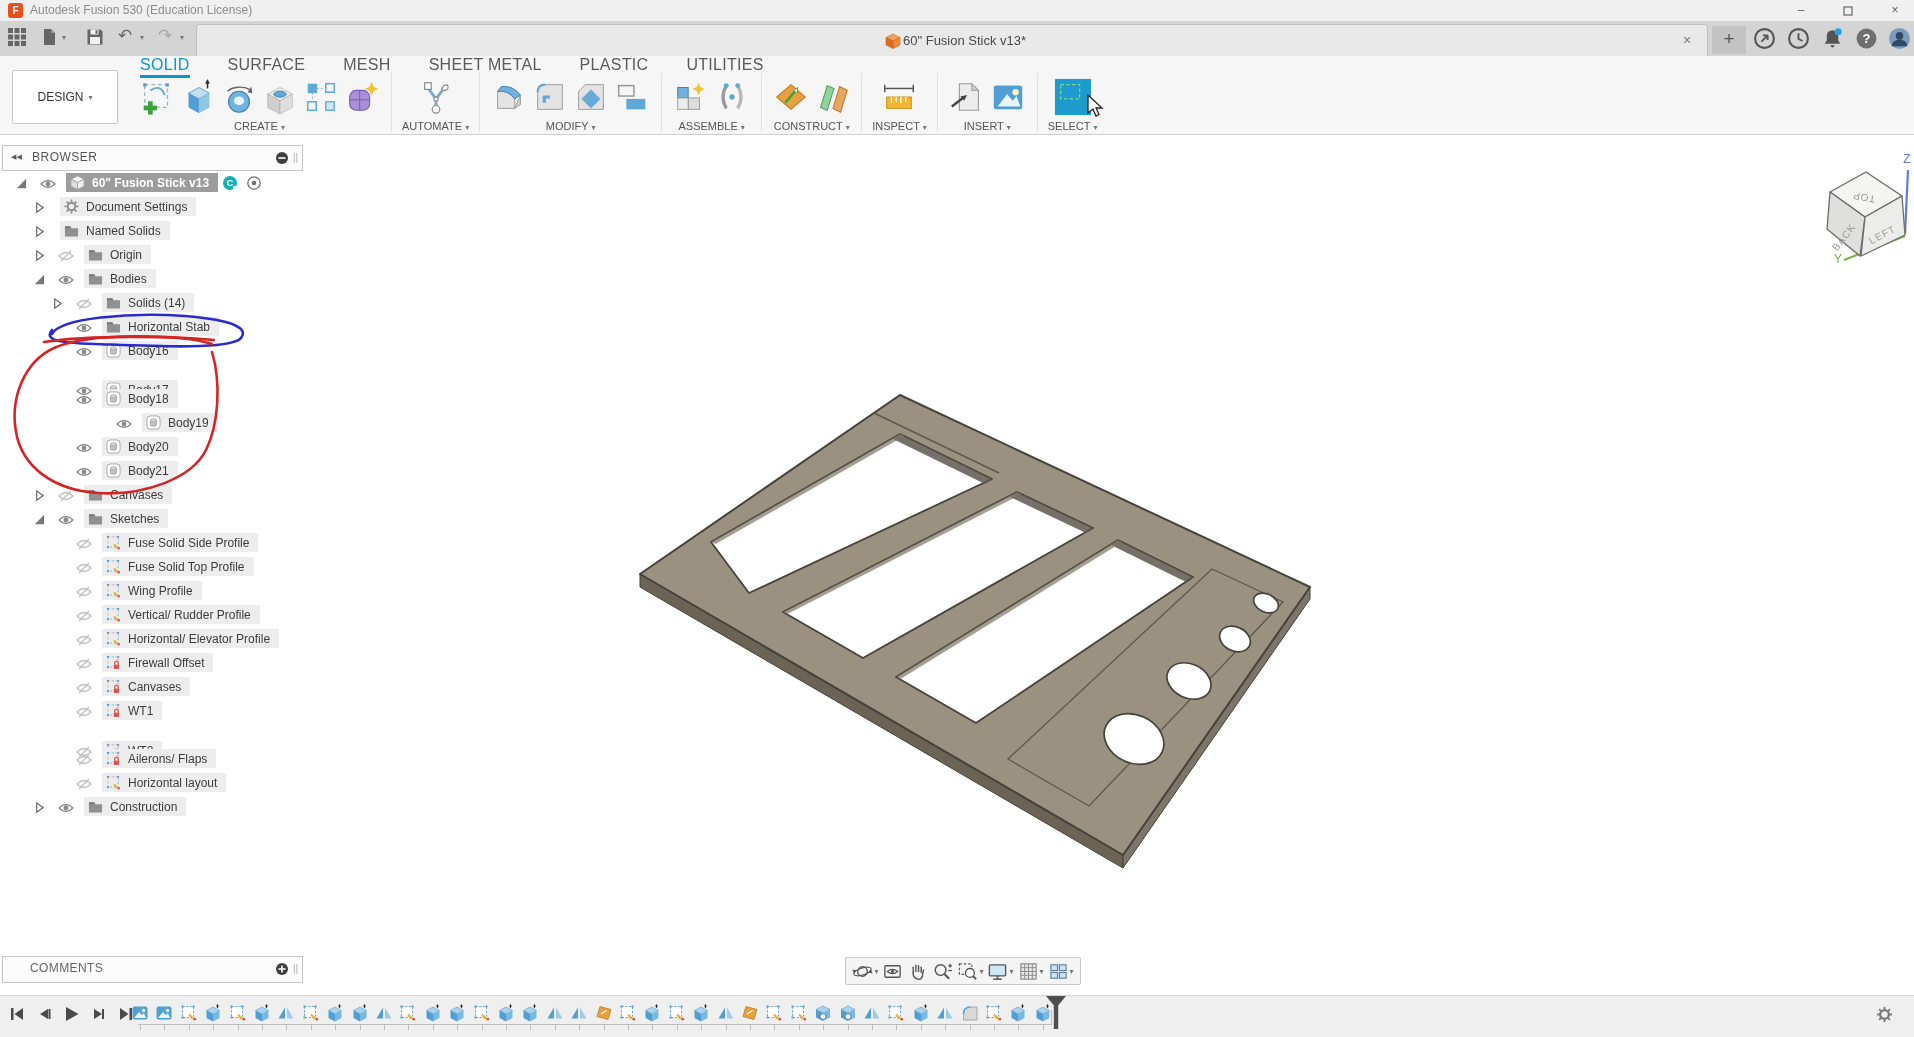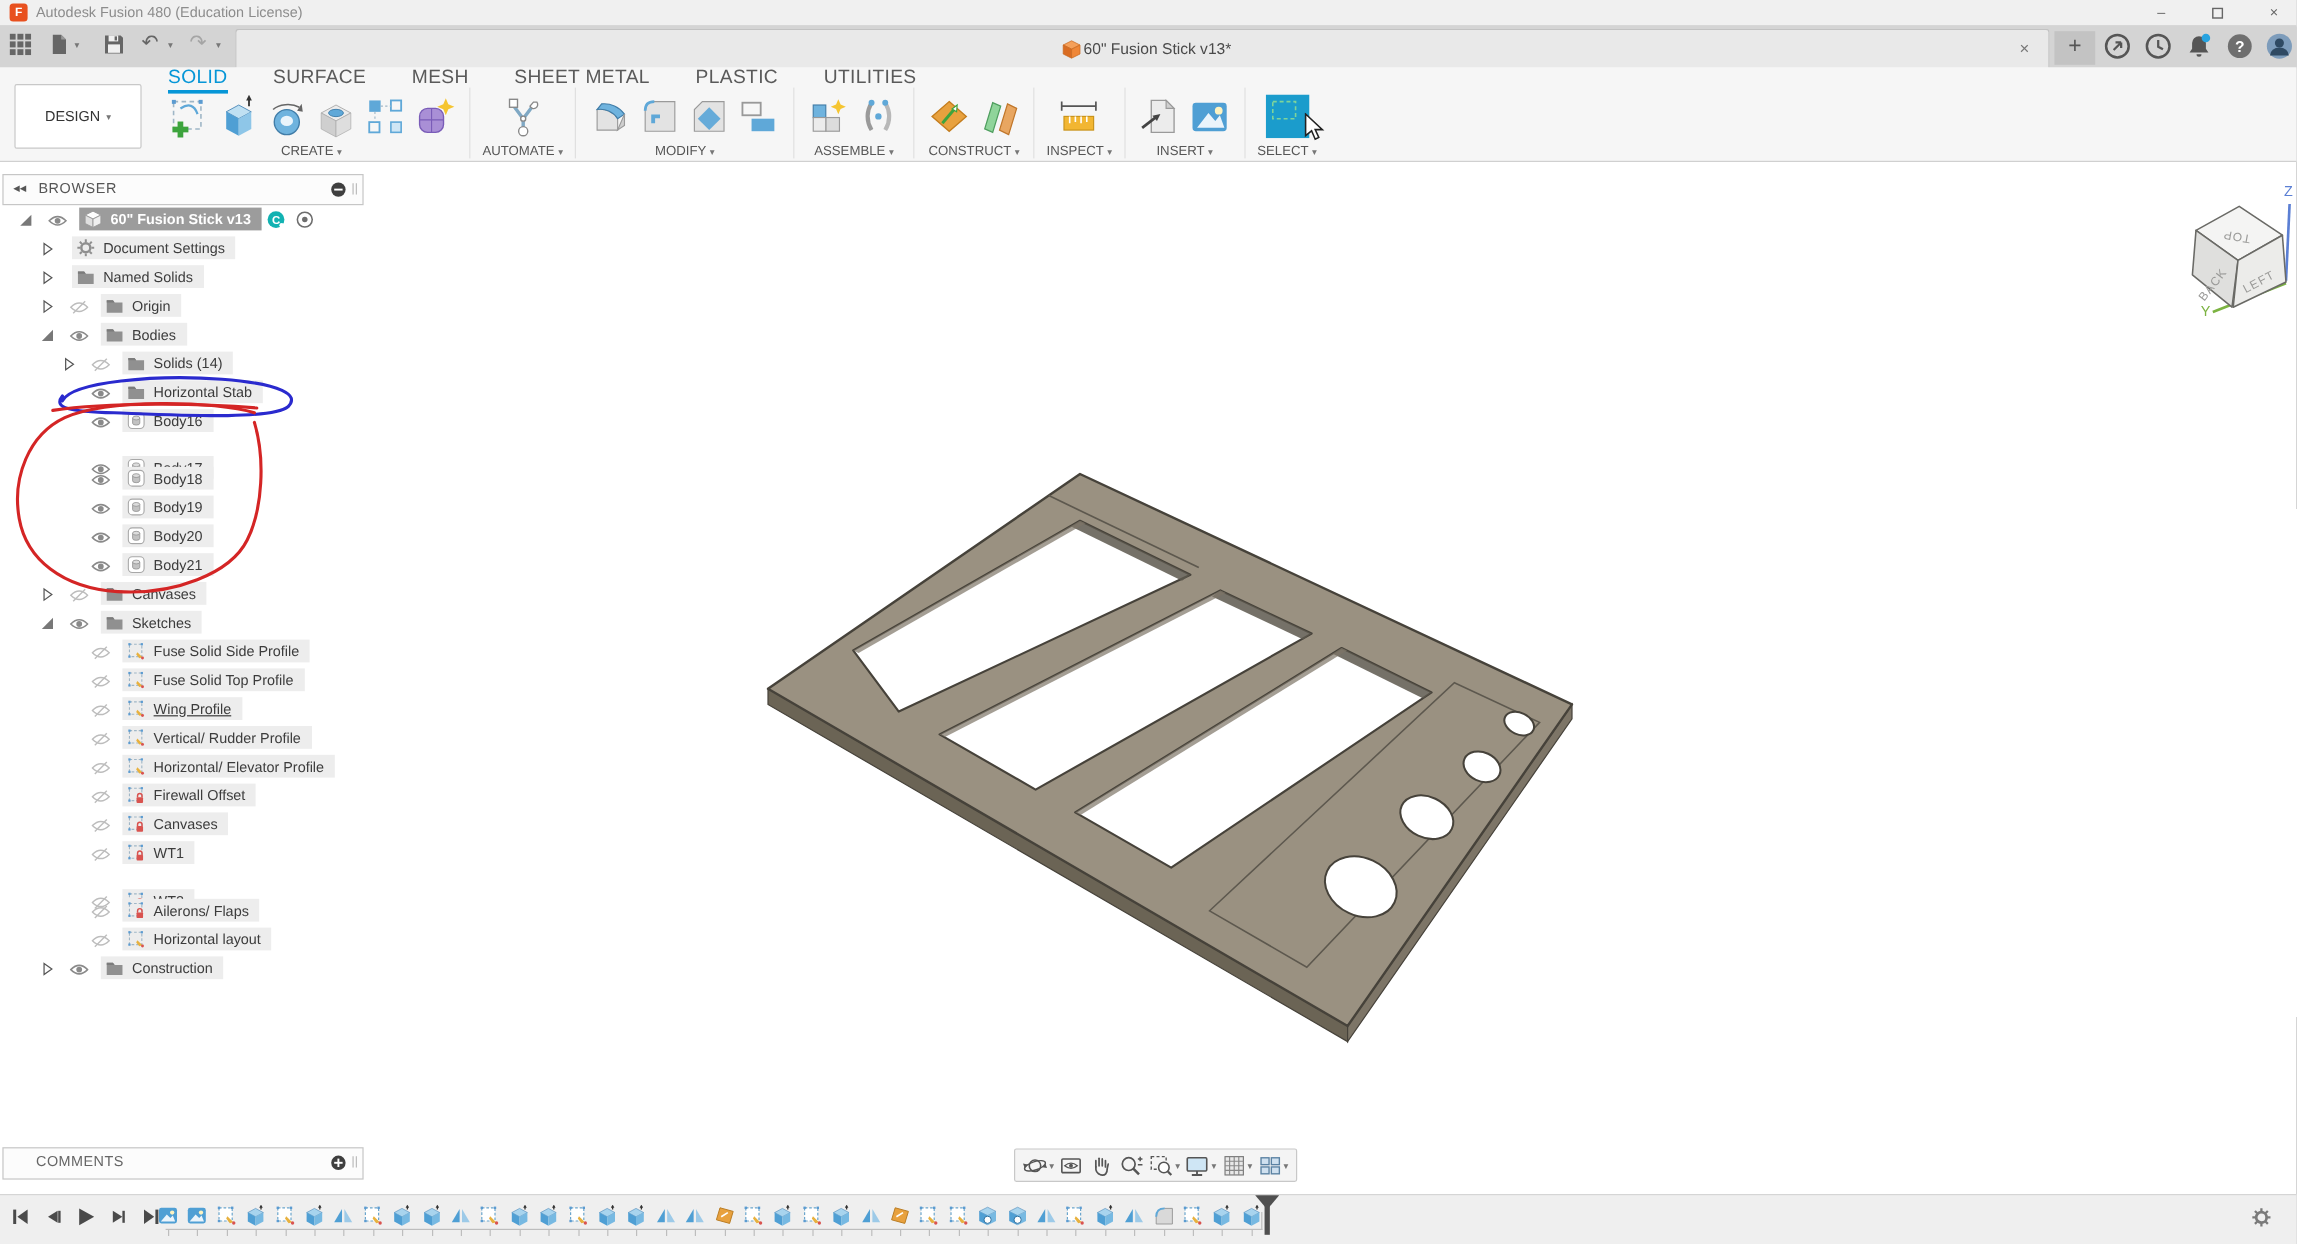--- a/index.html
+++ b/index.html
@@ -56,21 +56,21 @@
 </style>
 </head>
 <body>
 
 <div id="app">
 
   
   <div id="titlebar" class="abs">
     <span class="abs" style="left:8px;top:3px;width:15px;height:15px;background:#e8501e;border-radius:3px;
       color:#fff;font-size:10px;font-weight:bold;text-align:center;line-height:15px;">F</span>
-    <span id="app-title" class="abs">Autodesk Fusion 480 (Education License)</span>
+    <span id="app-title" class="abs">Autodesk Fusion 530 (Education License)</span>
     <span class="abs winbtn" style="left:1786px;">–</span>
     <span class="abs winbtn" style="left:1833px;">
       <svg width="10" height="10" viewBox="0 0 10 10" style="display:inline-block;margin-top:4px;">
           <rect x="1" y="1" width="8" height="8" fill="none" stroke="#666" stroke-width="1.2"></rect>
         </svg>
     </span>
     <span class="abs winbtn" style="left:1880px;">×</span>
   </div>
 
   
@@ -618,21 +618,21 @@
           <span>
             <svg width="15" height="15" viewBox="0 0 16 16">
               <rect x="1" y="1" width="14" height="14" rx="3.5" fill="#fff" stroke="#a8a8a8"></rect>
               <path d="M4.8 5.7 V10.3 A3.2 1.7 0 0 0 11.2 10.3 V5.7" fill="#c2c2c2" stroke="#8f8f8f" stroke-width="0.7"></path>
               <ellipse cx="8" cy="5.7" rx="3.2" ry="1.7" fill="#dcdcdc" stroke="#8f8f8f" stroke-width="0.7"></ellipse>
             </svg>
           </span>
           <span>Body18</span>
         </span>
       </div>
-      <div class="trow" style="top: 411px;">
+      <div class="trow" style="top: 411px; margin-left: 40px;">
         <span style="position: absolute; left: 76px; top: 7px;">
           <svg width="16" height="12" viewBox="0 0 16 12">
             <path d="M1 6 Q8 -1 15 6 Q8 13 1 6Z" fill="none" stroke="#8a8a8a" stroke-width="1.3"></path>
             <circle cx="8" cy="6" r="2.4" fill="#8a8a8a"></circle>
           </svg>
         </span>
         <span class="tlabel" style="left: 102px;">
           <span>
             <svg width="15" height="15" viewBox="0 0 16 16">
               <rect x="1" y="1" width="14" height="14" rx="3.5" fill="#fff" stroke="#a8a8a8"></rect>
@@ -765,21 +765,21 @@
           <span>Fuse Solid Top Profile</span>
         </span>
       </div>
       <div class="trow" style="top: 579px;">
         <span style="position: absolute; left: 76px; top: 7px;">
           <svg width="16" height="12" viewBox="0 0 16 12">
             <path d="M1 6 Q8 -1 15 6 Q8 13 1 6Z" fill="none" stroke="#bdbdbd" stroke-width="1.2"></path>
             <line x1="3" y1="11" x2="13" y2="1" stroke="#bdbdbd" stroke-width="1.2"></line>
           </svg>
         </span>
-        <span class="tlabel" style="left: 102px; text-decoration: underline;">
+        <span class="tlabel" style="left: 102px;">
           <span>
             <svg width="15" height="15" viewBox="0 0 16 16">
               <rect x="2" y="2" width="11" height="11" fill="none" stroke="#9fb6c6" stroke-width="1" stroke-dasharray="2.4,1.7"></rect>
               <rect x="1" y="1" width="2" height="2" fill="#5b9bd1"></rect>
               <rect x="12" y="1" width="2" height="2" fill="#5b9bd1"></rect>
               <rect x="1" y="12" width="2" height="2" fill="#5b9bd1"></rect>
               <polygon points="9,9 13.6,13.6 10.8,14.4 8,11" fill="#e8b13e"></polygon>
               <circle cx="13.6" cy="14.2" r="1.3" fill="#d9534f"></circle>
             </svg>
           </span>

